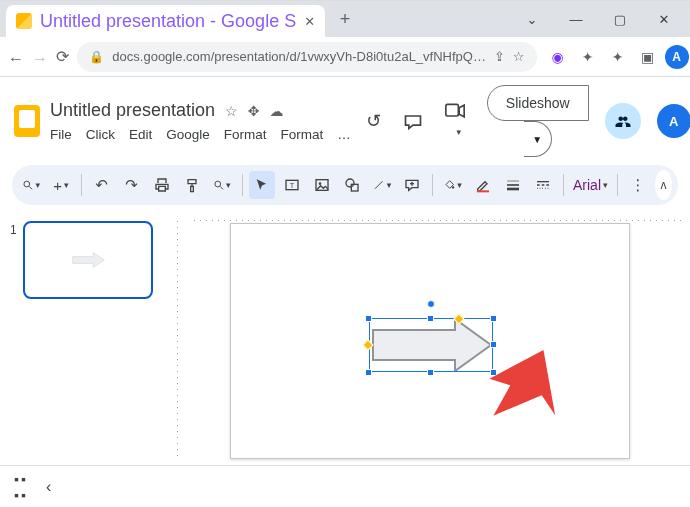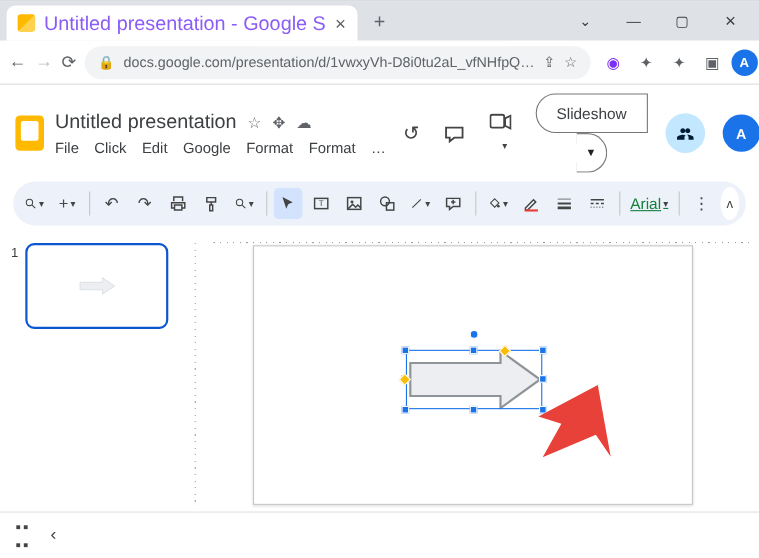--- a/index.html
+++ b/index.html
@@ -40,21 +40,21 @@
   .slideshow { display:flex; align-items:center; height:36px; padding:0 18px; border:1px solid #747775; border-radius:18px 0 0 18px; font-size:14px; color:#3c4043;}
   .slideshow-dd { height:36px; width:28px; border:1px solid #747775; border-left:none; border-radius:0 18px 18px 0; display:flex; align-items:center; justify-content:center; font-size:10px;}
   .share { width:36px; height:36px; border-radius:50%; background:#c2e7ff; display:flex; align-items:center; justify-content:center; color:#001d35; font-size:15px;}
   .avatar-app { width:34px; height:34px; border-radius:50%; background:#1a73e8; color:#fff; display:flex; align-items:center; justify-content:center; font-weight:600;}
   
   .toolbar { display:flex; align-items:center; gap:4px; margin:8px 12px 8px 12px; padding:4px 6px; height:40px; background:#edf2fa; border-radius:22px;}
   .tbtn { min-width:26px; height:28px; padding:0 4px; display:flex; align-items:center; justify-content:center; color:#444746; font-size:15px; border-radius:4px;}
   .tbtn.active { background:#d3e3fd;}
   .tdrop::after { content:"▾"; font-size:9px; margin-left:2px; color:#444;}
   .tsep { width:1px; height:22px; background:#c4c7c5; margin:0 3px;}
-  .font { padding:0 10px; font-size:14px; color:#15803d;text-decoration:underline;}
+  .font { padding:0 10px; font-size:14px; color:#701a75;}
   .collapse { margin-left:auto; width:30px; height:30px; border-radius:50%; background:#fff; display:flex; align-items:center; justify-content:center; font-size:12px; color:#444;}
   
   .workarea { flex:1; display:flex; overflow:hidden;}
   .filmstrip { width:170px; display:flex; flex-direction:column; padding:8px 10px; gap:4px;}
   .slidethumb-row { display:flex; gap:6px;}
   .slidenum { font-size:12px; color:#3c4043; padding-top:2px;}
   .thumb { width:130px; height:78px; border:2px solid #0b57d0; border-radius:8px; background:#fff; display:flex; align-items:center; justify-content:center;}
   .mini-arrow { width:34px; height:18px;}
   .ruler-v { width:16px; position:relative; background:#fff;}
   .ruler-v::before { content:""; position:absolute; left:7px; top:8px; bottom:8px; width:1px; background:repeating-linear-gradient(to bottom,#9aa0a6 0 1px,transparent 1px 6px);}

